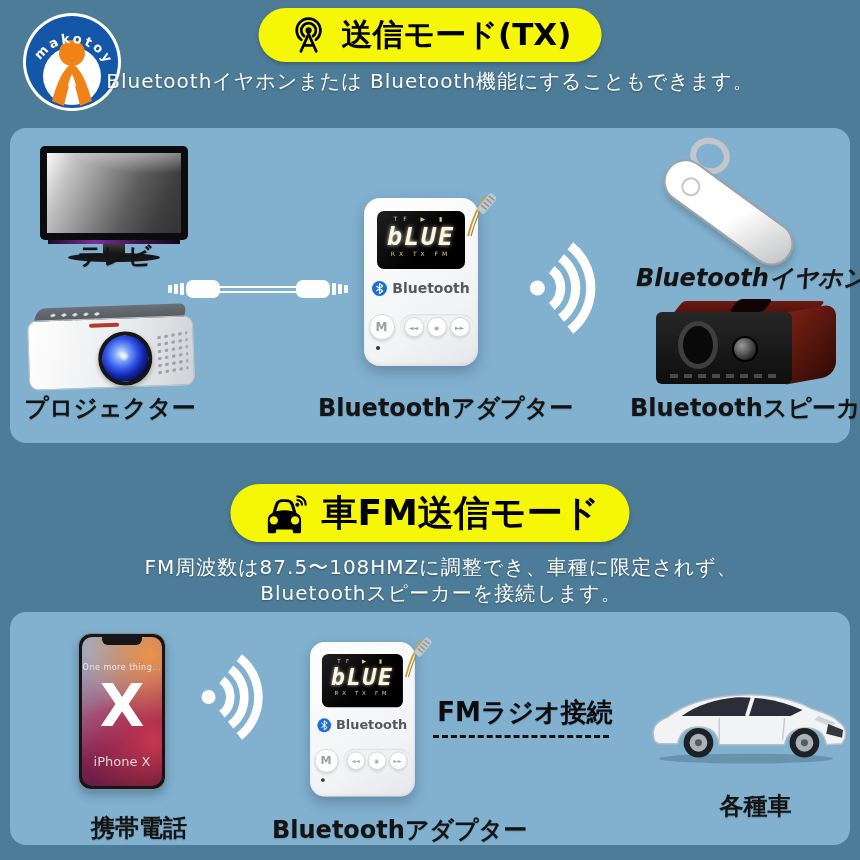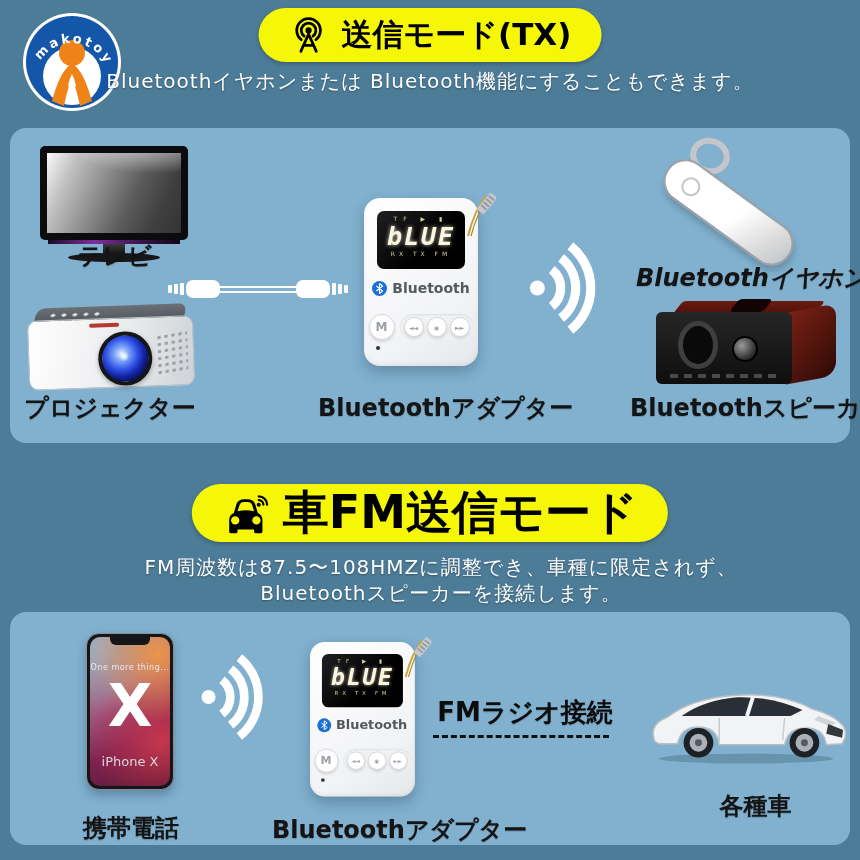--- a/index.html
+++ b/index.html
@@ -11,21 +11,21 @@
   .abs{position:absolute;}
   
   .pill{
     position:absolute;left:50%;transform:translateX(-50%);
     background:#f6f607;border-radius:34px;
     display:inline-flex;align-items:center;justify-content:center;gap:13px;
     padding:0 30px;color:#000;font-weight:bold;white-space:nowrap;
     box-shadow:0 2px 4px rgba(0,0,0,.25);
   }
   #pill-tx{top:8px;height:54px;font-size:31px;}
-  #pill-fm{top:484px;height:58px;font-size:46px;}
+  #pill-fm{top:484px;height:58px;font-size:36px;}
   .desc{
     position:absolute;left:0;width:100%;text-align:center;
     color:#fff;font-size:20px;font-weight:500;letter-spacing:1px;line-height:26px;
     text-shadow:0 1px 2px rgba(0,0,0,.35);
   }
   #desc-tx{top:68px;}
   #desc-fm{top:554px;padding-left:11px;}
   
   .panel{position:absolute;left:10px;width:840px;background:#81b1cf;border-radius:16px;}
   #panel-tx{top:128px;height:315px;}
@@ -112,21 +112,21 @@
   .spk-front{position:absolute;left:4px;top:16px;width:136px;height:72px;border-radius:6px;
     background:linear-gradient(#262626,#0e0e0e);}
   .spk-ring{position:absolute;left:22px;top:9px;width:40px;height:48px;border-radius:50%;
     border:5px solid #3f3f3f;background:#0a0a0a;box-sizing:border-box;}
   .spk-knob{position:absolute;left:76px;top:24px;width:22px;height:22px;border-radius:50%;
     background:radial-gradient(circle at 35% 35%, #9a9a9a, #2c2c2c 70%);border:2px solid #000;}
   .spk-slots{position:absolute;left:14px;bottom:6px;width:110px;height:4px;
     background:repeating-linear-gradient(90deg,#4a4a4a 0 8px, transparent 8px 14px);}
   
   #phone{left:78px;top:633px;width:88px;height:157px;border-radius:13px;background:#15161a;
-    border:1px solid #8a8d92;padding:3px;box-sizing:border-box;box-shadow:0 5px 10px rgba(20,40,60,.3);margin-left:8px;}
+    border:1px solid #8a8d92;padding:3px;box-sizing:border-box;box-shadow:0 5px 10px rgba(20,40,60,.3);}
   .phone-screen{position:relative;width:100%;height:100%;border-radius:10px;overflow:hidden;
     background:
       radial-gradient(circle at 85% 12%, rgba(240,150,70,.95), transparent 45%),
       radial-gradient(circle at 10% 8%, rgba(165,175,190,.9), transparent 42%),
       radial-gradient(circle at 90% 70%, rgba(220,60,80,.8), transparent 58%),
       linear-gradient(150deg,#8f98a6 0%,#a05a7f 40%,#7c2250 65%,#4a1430 100%);}
   .notch{position:absolute;top:0;left:50%;transform:translateX(-50%);width:40px;height:8px;
     background:#15161a;border-radius:0 0 6px 6px;}
   .phone-tagline{position:absolute;top:26px;width:100%;text-align:center;font-size:8px;color:#e9e9ec;letter-spacing:.5px;}
   .phone-x{position:absolute;top:38px;width:100%;text-align:center;font-size:58px;font-weight:bold;color:#fff;line-height:62px;}
@@ -296,21 +296,21 @@
 <div id="panel-fm" class="panel"></div>
 
 <div id="phone" class="abs">
   <div class="phone-screen">
     <div class="notch"></div>
     <div class="phone-tagline">One more thing...</div>
     <div class="phone-x">X</div>
     <div class="phone-model">iPhone X</div>
   </div>
 </div>
-<div class="lbl" style="left:56px;width:150px;top:812px;">携帯電話</div>
+<div class="lbl" style="left:64px;width:150px;top:812px;">携帯電話</div>
 
 <div id="wifi2" class="wifi">
   <svg width="86" height="94" viewBox="0 0 110 110">
     <circle cx="16" cy="55" r="9" fill="#fff"></circle>
     <path d="M33.2 33 A28 28 0 0 1 33.2 77" fill="none" stroke="#fff" stroke-width="11"></path>
     <path d="M44.3 18.9 A46 46 0 0 1 44.3 91.1" fill="none" stroke="#fff" stroke-width="11"></path>
     <path d="M55.4 4.7 A64 64 0 0 1 55.4 105.3" fill="none" stroke="#fff" stroke-width="11"></path>
   </svg>
 </div>
 

